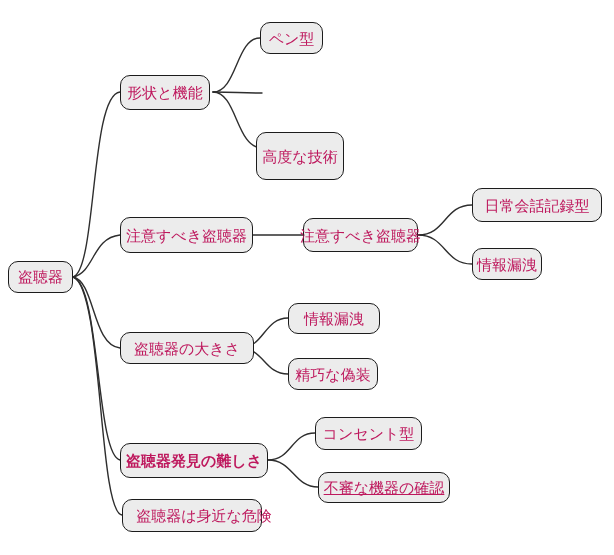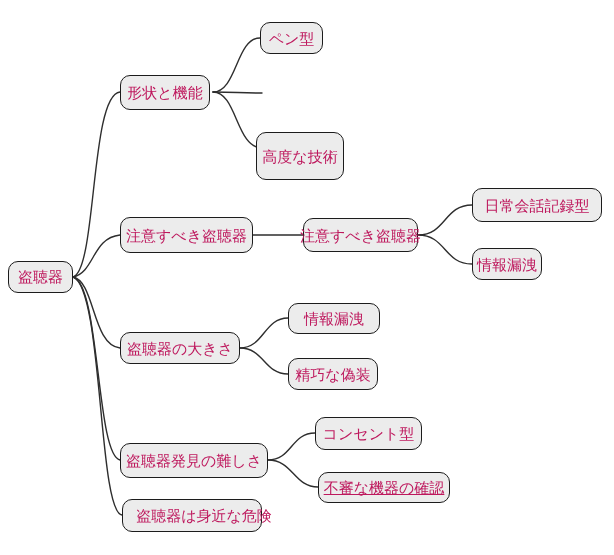--- a/index.html
+++ b/index.html
@@ -85,31 +85,31 @@
   <div class="node" style="left:303px; top:218px; width:115px; height:34px;">
     <span>注意すべき盗聴器</span>
   </div>
   <div class="node" style="left:472px; top:188px; width:130px; height:34px;">
     <span>日常会話記録型</span>
   </div>
   <div class="node" style="left:472px; top:248px; width:70px; height:32px;">
     <span>情報漏洩</span>
   </div>
 
-  <div class="node" style="left:120px; top:332px; width:120px; height:32px;">
+  <div class="node" style="left:120px; top:332px; width:134px; height:32px;">
     <span>盗聴器の大きさ</span>
   </div>
   <div class="node" style="left:288px; top:303px; width:92px; height:31px;">
     <span>情報漏洩</span>
   </div>
   <div class="node" style="left:288px; top:358px; width:90px; height:32px;text-align:center;">
     <span>精巧な偽装</span>
   </div>
 
-  <div class="node" style="left:120px; top:443px; width:148px; height:35px;">
+  <div class="node" style="left:120px; top:443px; width:148px; height:35px;font-weight:bold;">
     <span>盗聴器発見の難しさ</span>
   </div>
   <div class="node" style="left:315px; top:417px; width:107px; height:33px;">
     <span>コンセント型</span>
   </div>
   <div class="node" style="left:318px; top:472px; width:132px; height:31px;text-decoration:underline;">
     <span>不審な機器の確認</span>
   </div>
 
   <div class="node" style="left:122px; top:499px; width:140px; height:33px;padding-left:24px;">

